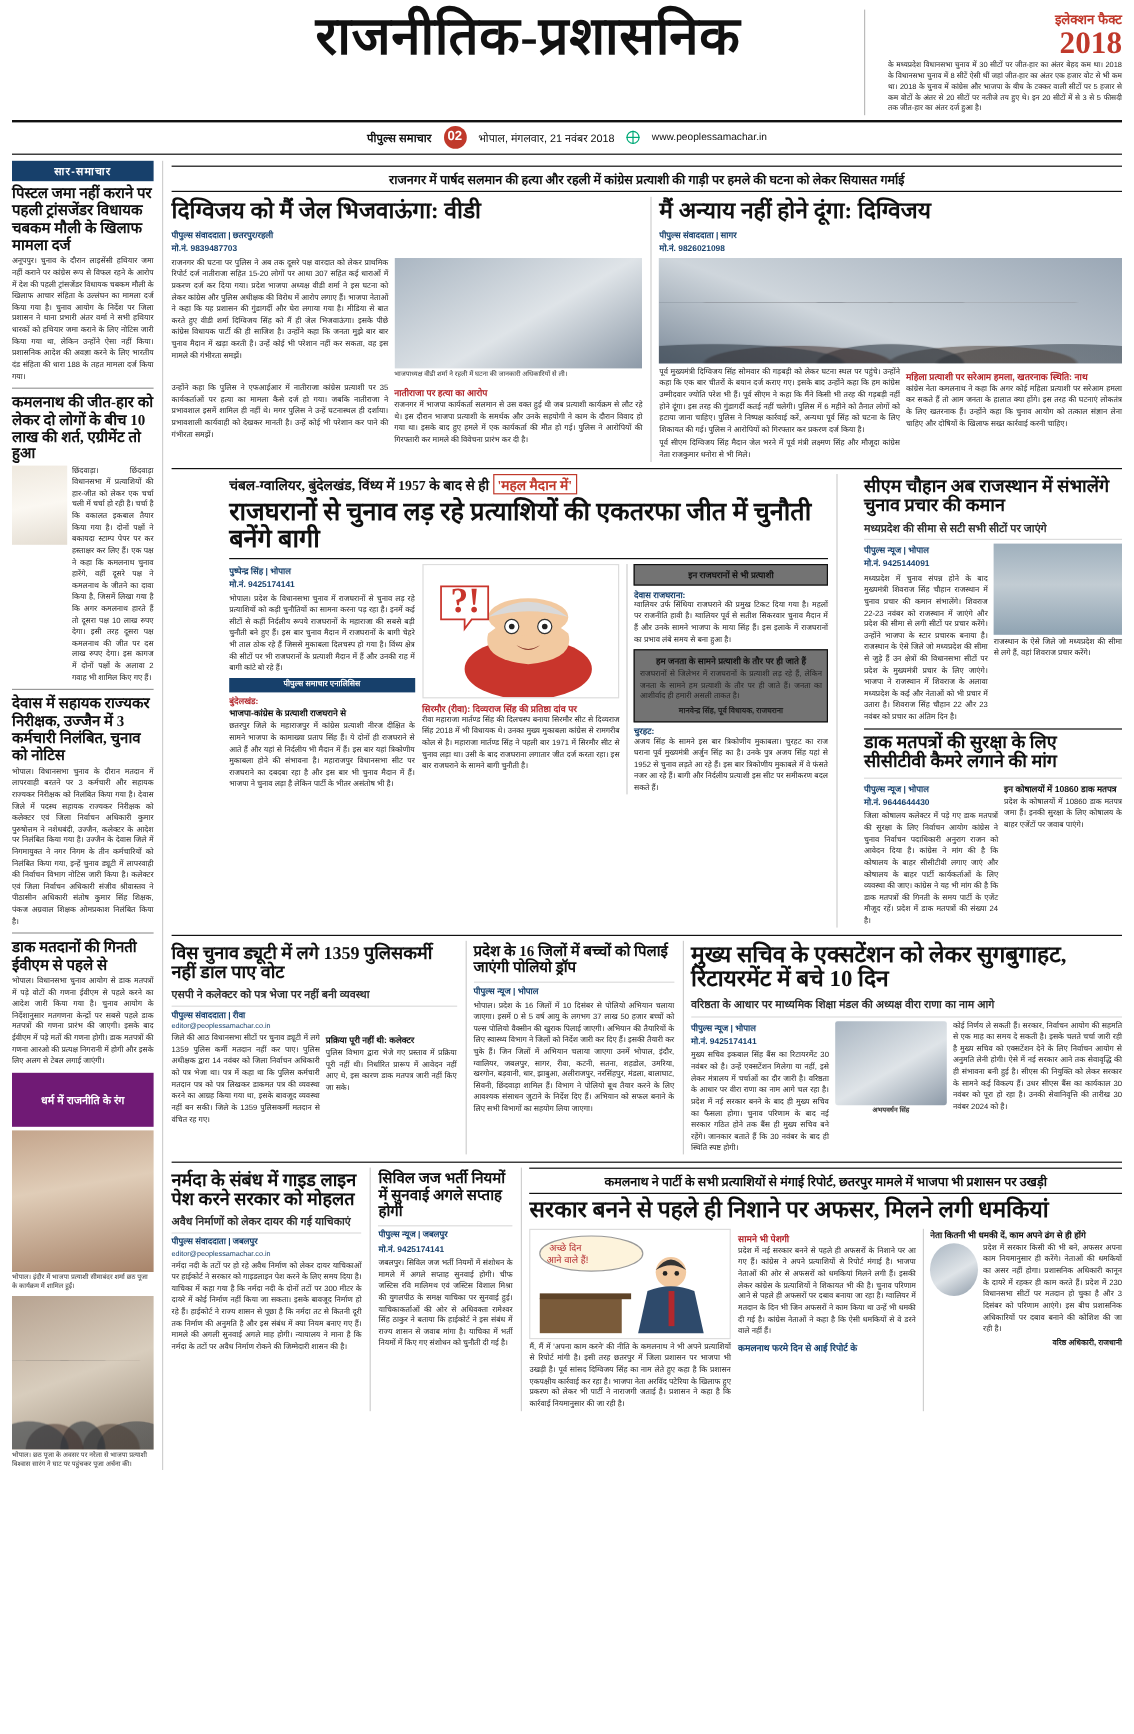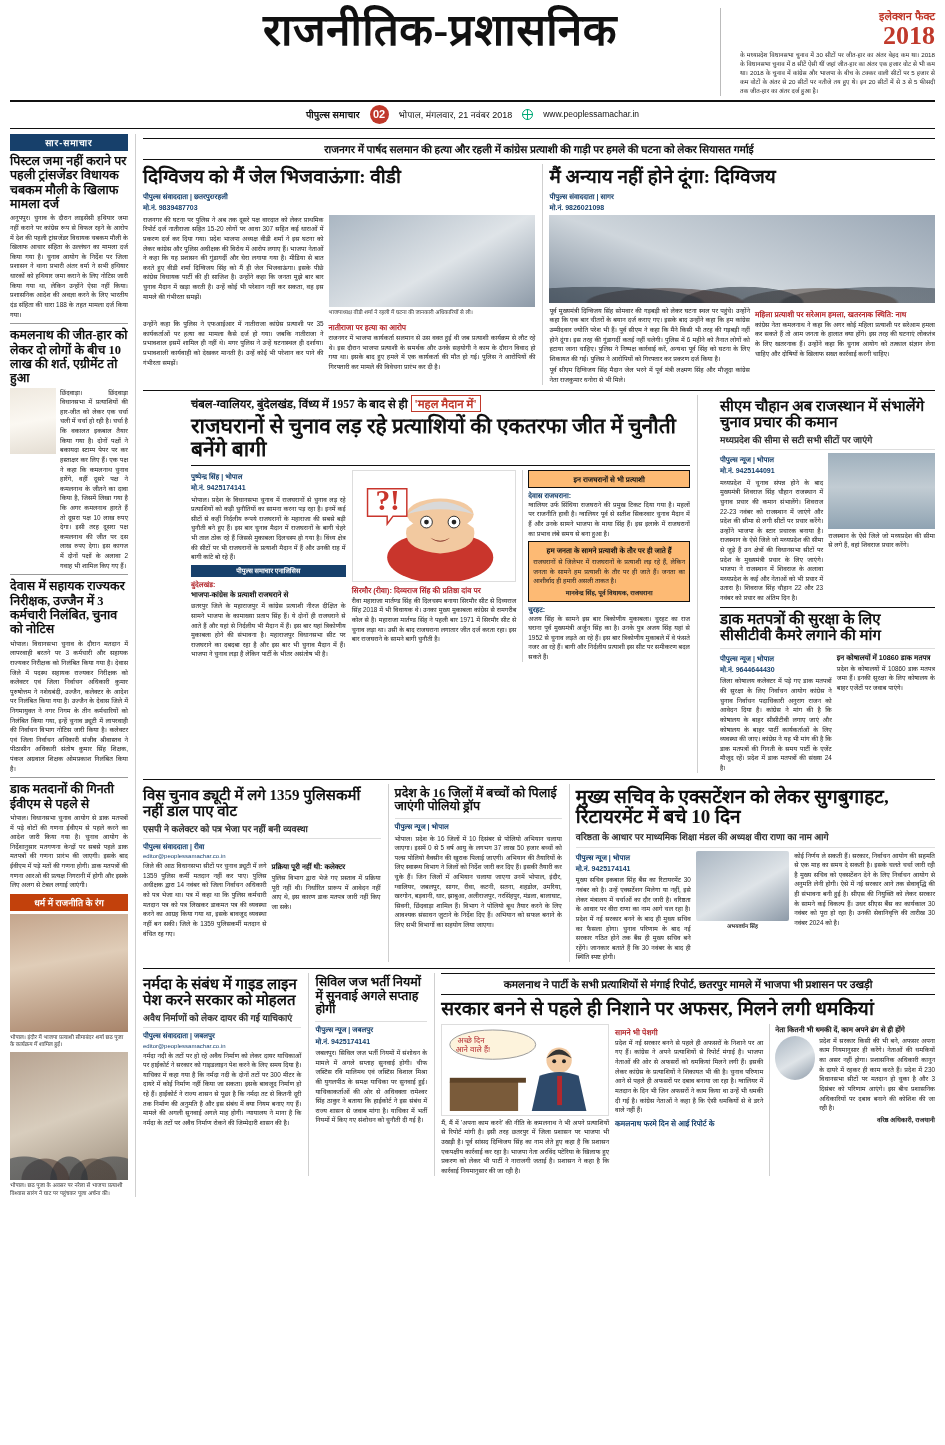--- a/index.html
+++ b/index.html
@@ -85,23 +85,23 @@
     content:""; position:absolute; left:0; right:0; bottom:0; height:58%;
     background:
       radial-gradient(ellipse at 12% 100%, rgba(40,50,60,.55) 0 22%, transparent 23%),
       radial-gradient(ellipse at 30% 100%, rgba(60,40,35,.5) 0 20%, transparent 21%),
       radial-gradient(ellipse at 50% 100%, rgba(35,45,55,.55) 0 22%, transparent 23%),
       radial-gradient(ellipse at 70% 100%, rgba(70,55,45,.5) 0 20%, transparent 21%),
       radial-gradient(ellipse at 88% 100%, rgba(40,50,60,.5) 0 22%, transparent 23%);
   }
 
   .boxed { border:1px solid #111; padding:4px; }
-  .tinted { background:#fdba74; }
-
-  .redbar { background:#c2410c; color:#fff; font-weight:bold; text-align:center; font-size:9px; padding:2px 0; }
+  .tinted { background:#737373; }
+
+  .redbar { background:#701a75; color:#fff; font-weight:bold; text-align:center; font-size:9px; padding:16px 0; }
   .box-red { border:1px solid #c0392b; color:#c0392b; padding:0 3px; display:inline-block; }
 
   .tag { font-size:7px; font-weight:bold; color:#b3282d; }
   .tag-blue { font-size:7px; font-weight:bold; color:#17406b; }
 
   .cartoon { background:#fff; border:1px solid #ddd; position:relative; overflow:hidden;}
   .analysis-badge{
     background:#17406b; color:#fff; font-size:6.5px; font-weight:bold; text-align:center;
     padding:2px 1px; line-height:1.3;
   }

